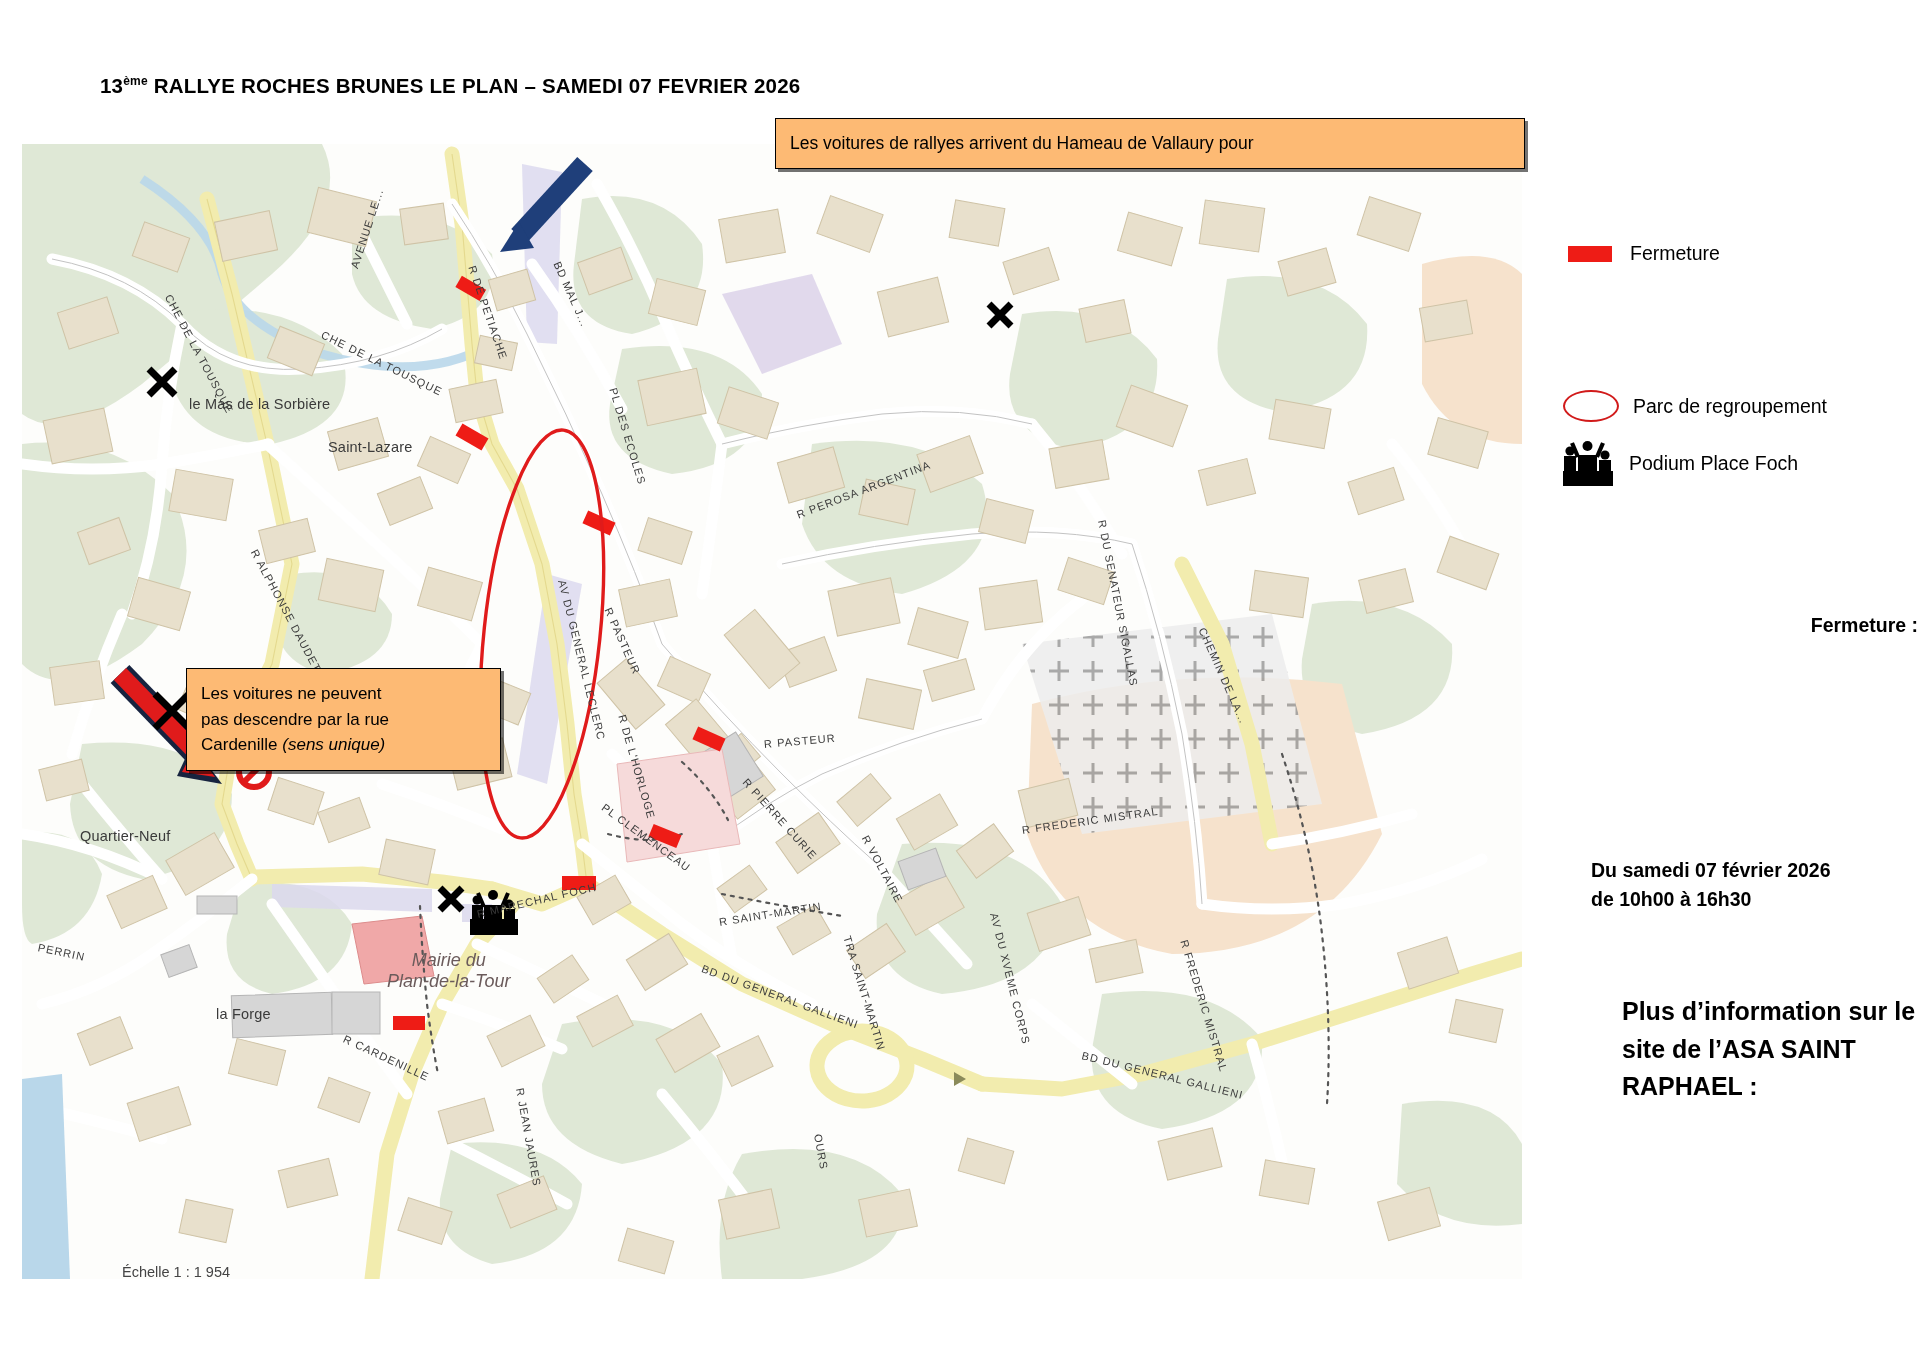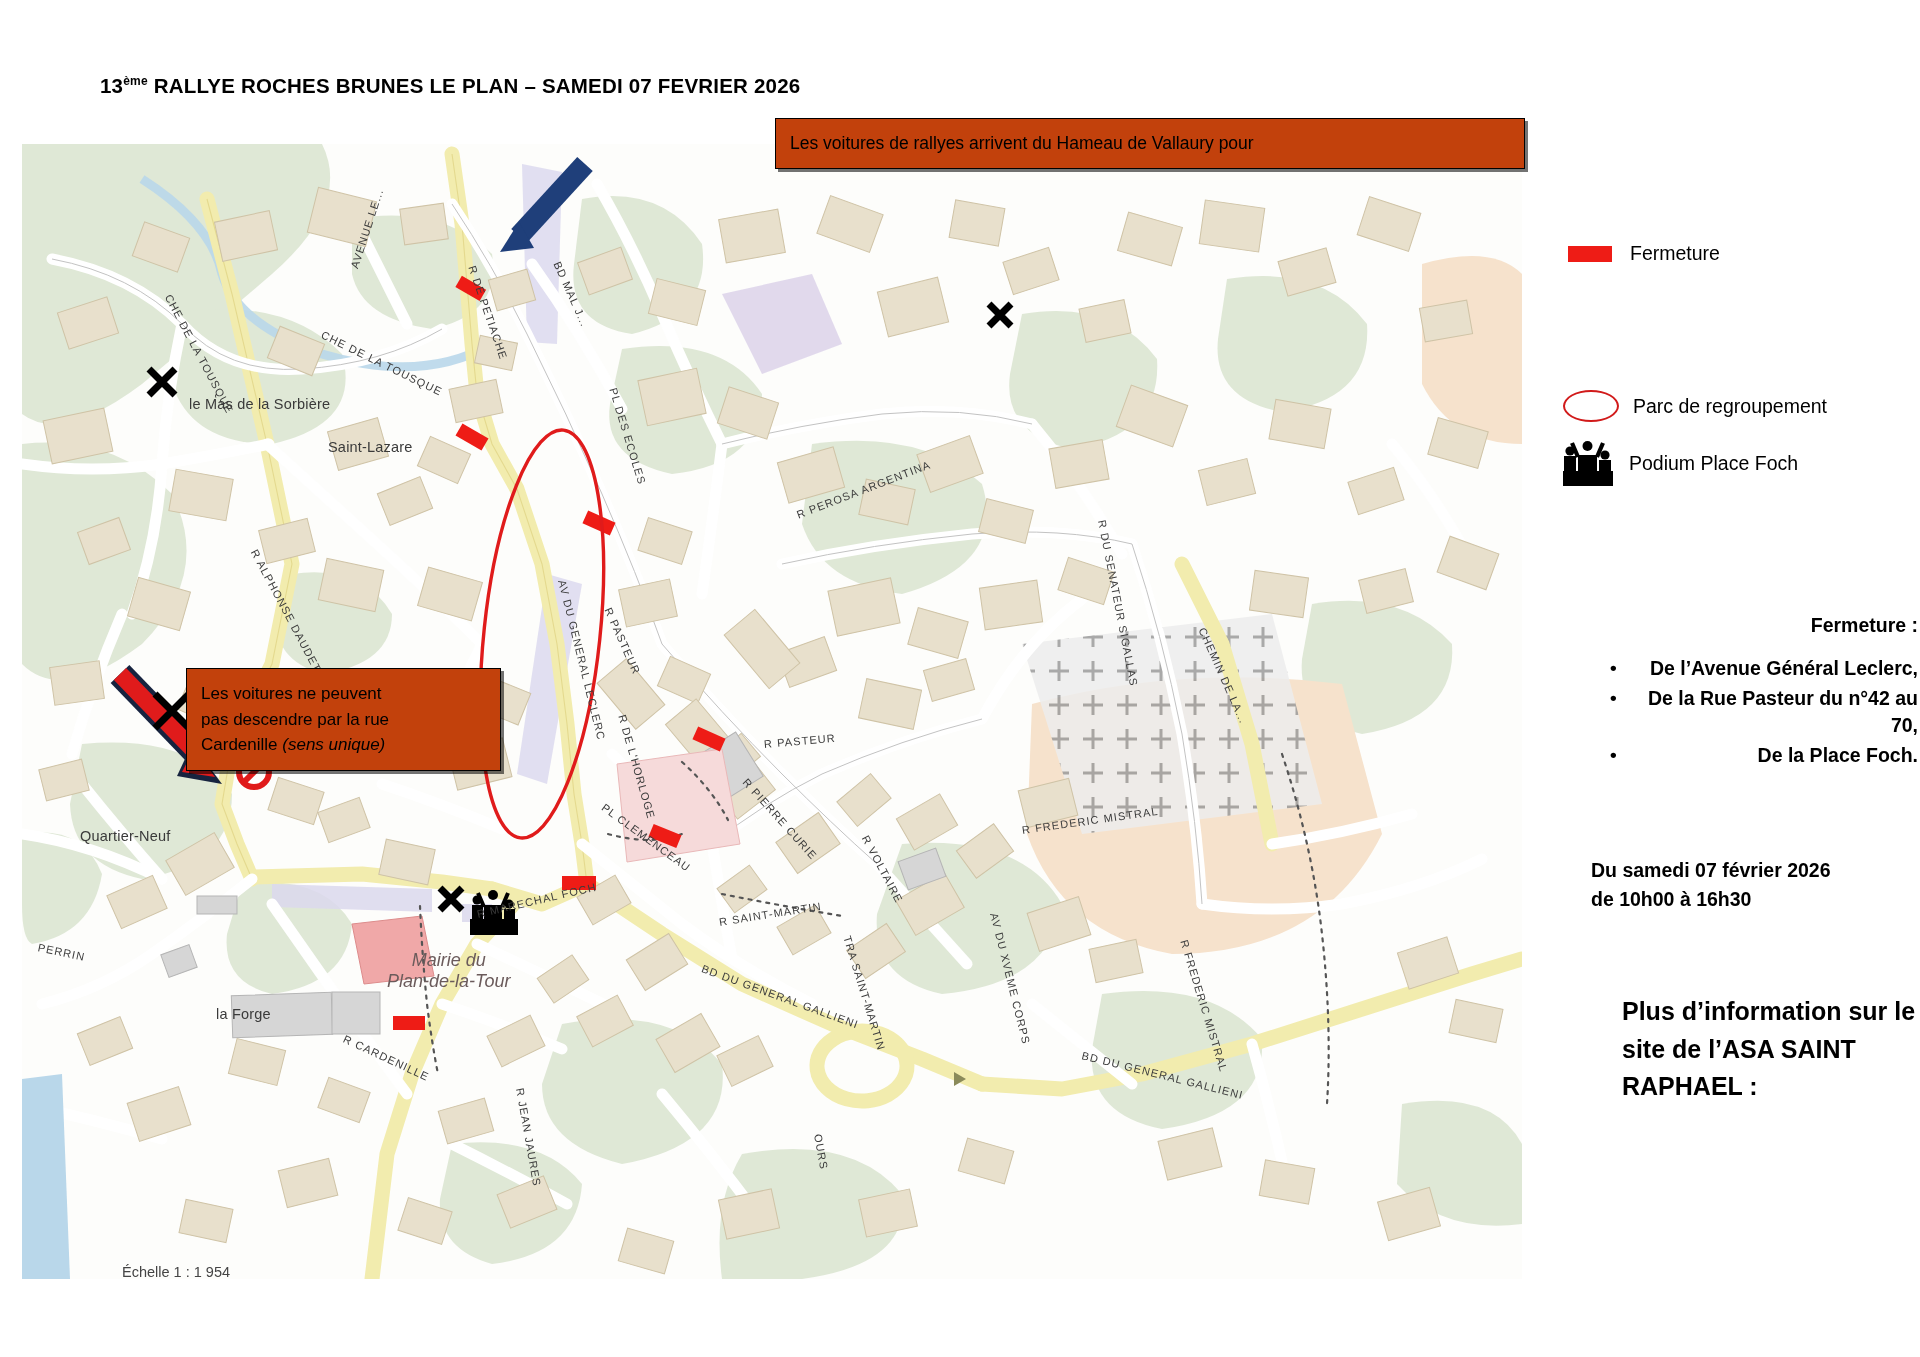--- a/index.html
+++ b/index.html
@@ -31,21 +31,21 @@
     position:absolute;font-family:"Liberation Sans",sans-serif;
     color:#3a3a3a;white-space:nowrap;font-size:14.5px;letter-spacing:.2px;
   }
   .mairie-label{
     position:absolute;font-style:italic;font-size:18px;color:#6b5b5b;
     line-height:1.15;text-align:center;white-space:nowrap;
   }
 
   
   .callout{
-    position:absolute;background:#c2410c;border:1.6px solid #000;
+    position:absolute;background:#fdba74;border:1.6px solid #000;
     box-shadow:3px 3px 0 rgba(0,0,0,.55);
     font-size:17.5px;line-height:1.45;color:#000;padding:12px 16px 12px 14px;
   }
   #callout-top{left:775px;top:118px;width:718px;}
   #callout-left{left:186px;top:668px;width:283px;font-size:17px;line-height:1.5;}
   #callout-left .ital{font-style:italic;}
 
   
   #scale-wrap{position:absolute;left:100px;top:1120px;}
   #scale-text{font-size:14.5px;color:#444;white-space:nowrap;}
@@ -472,25 +472,20 @@
       <circle cx="7" cy="11" r="4.6" fill="#000"></circle>
       <rect x="36" y="20" width="12" height="11" fill="#000"></rect>
       <circle cx="42" cy="15" r="4.6" fill="#000"></circle>
     </svg>
   </span>
   <span class="ltext">Podium Place Foch</span>
 </div>
 
 <div id="fermeture-block">
   <div id="fermeture-heading">Fermeture :</div>
-  <ul id="fermeture-list">
-      <li>De l’Avenue Général Leclerc,</li>
-      <li>De la Rue Pasteur du n°42 au 70,</li>
-      <li>De la Place Foch.</li>
-    </ul>
 </div>
 
 <div id="datetime-block">
   <div>Du samedi 07 février 2026</div>
   <div>de 10h00 à 16h30</div>
 </div>
 
 <div id="info-block">
   <div>Plus d’information sur le</div>
   <div>site de l’ASA SAINT</div>

